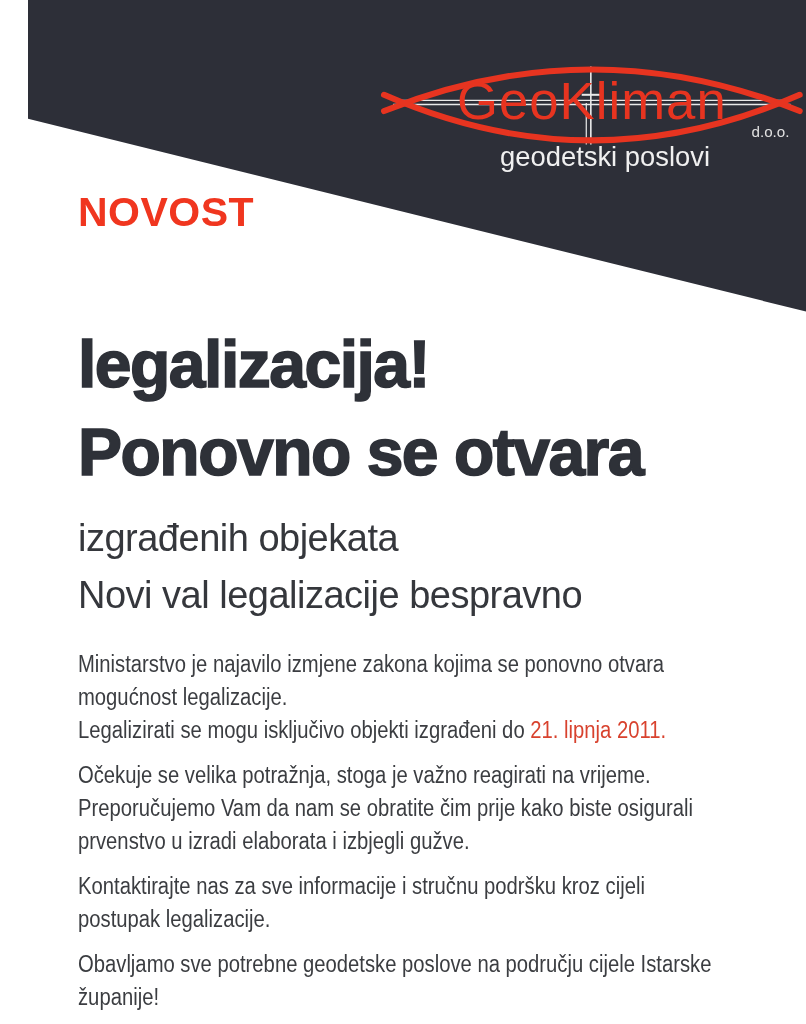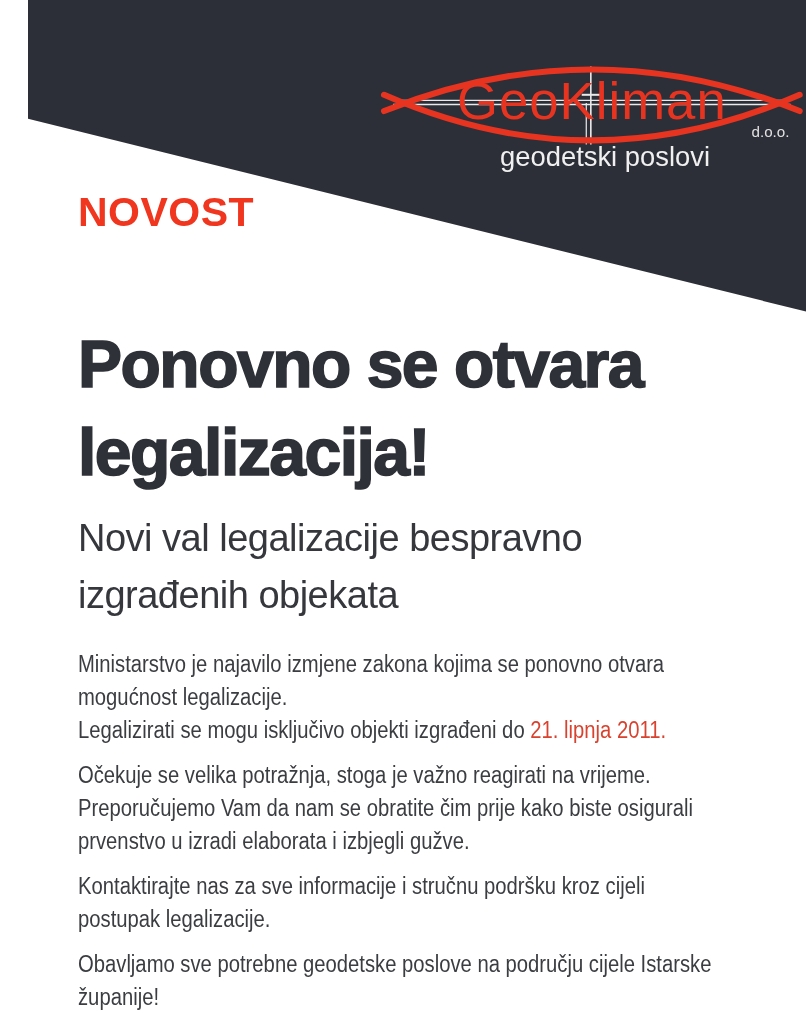--- a/index.html
+++ b/index.html
@@ -81,27 +81,27 @@
     <text x="209" y="74" text-anchor="middle" font-size="52" fill="#e73420" font-family="Liberation Sans, sans-serif" letter-spacing="1">GeoKliman</text>
     <text x="404" y="92" text-anchor="end" font-size="15" fill="#e2e2e2" font-family="Liberation Sans, sans-serif">d.o.o.</text>
     <text x="222" y="120" text-anchor="middle" font-size="27" fill="#f0f0f0" font-family="Liberation Sans, sans-serif">geodetski poslovi</text>
   </svg>
 
   <div class="content">
 
     <div class="novost">NOVOST</div>
 
     <h1 class="headline">
+      <span class="line">legalizacija!</span>
       <span class="line">Ponovno se otvara</span>
-      <span class="line">legalizacija!</span>
     </h1>
 
     <h2 class="subheadline">
+      <span class="line">izgrađenih objekata</span>
       <span class="line">Novi val legalizacije bespravno</span>
-      <span class="line">izgrađenih objekata</span>
     </h2>
 
     <div class="body-text">
 
       <p>
         <span class="line">Ministarstvo je najavilo izmjene zakona kojima se ponovno otvara</span>
         <span class="line">mogućnost legalizacije.</span>
         <span class="line"><span>Legalizirati se mogu isključivo objekti izgrađeni do </span><span class="red-date">21. lipnja 2011.</span></span>
       </p>
 

